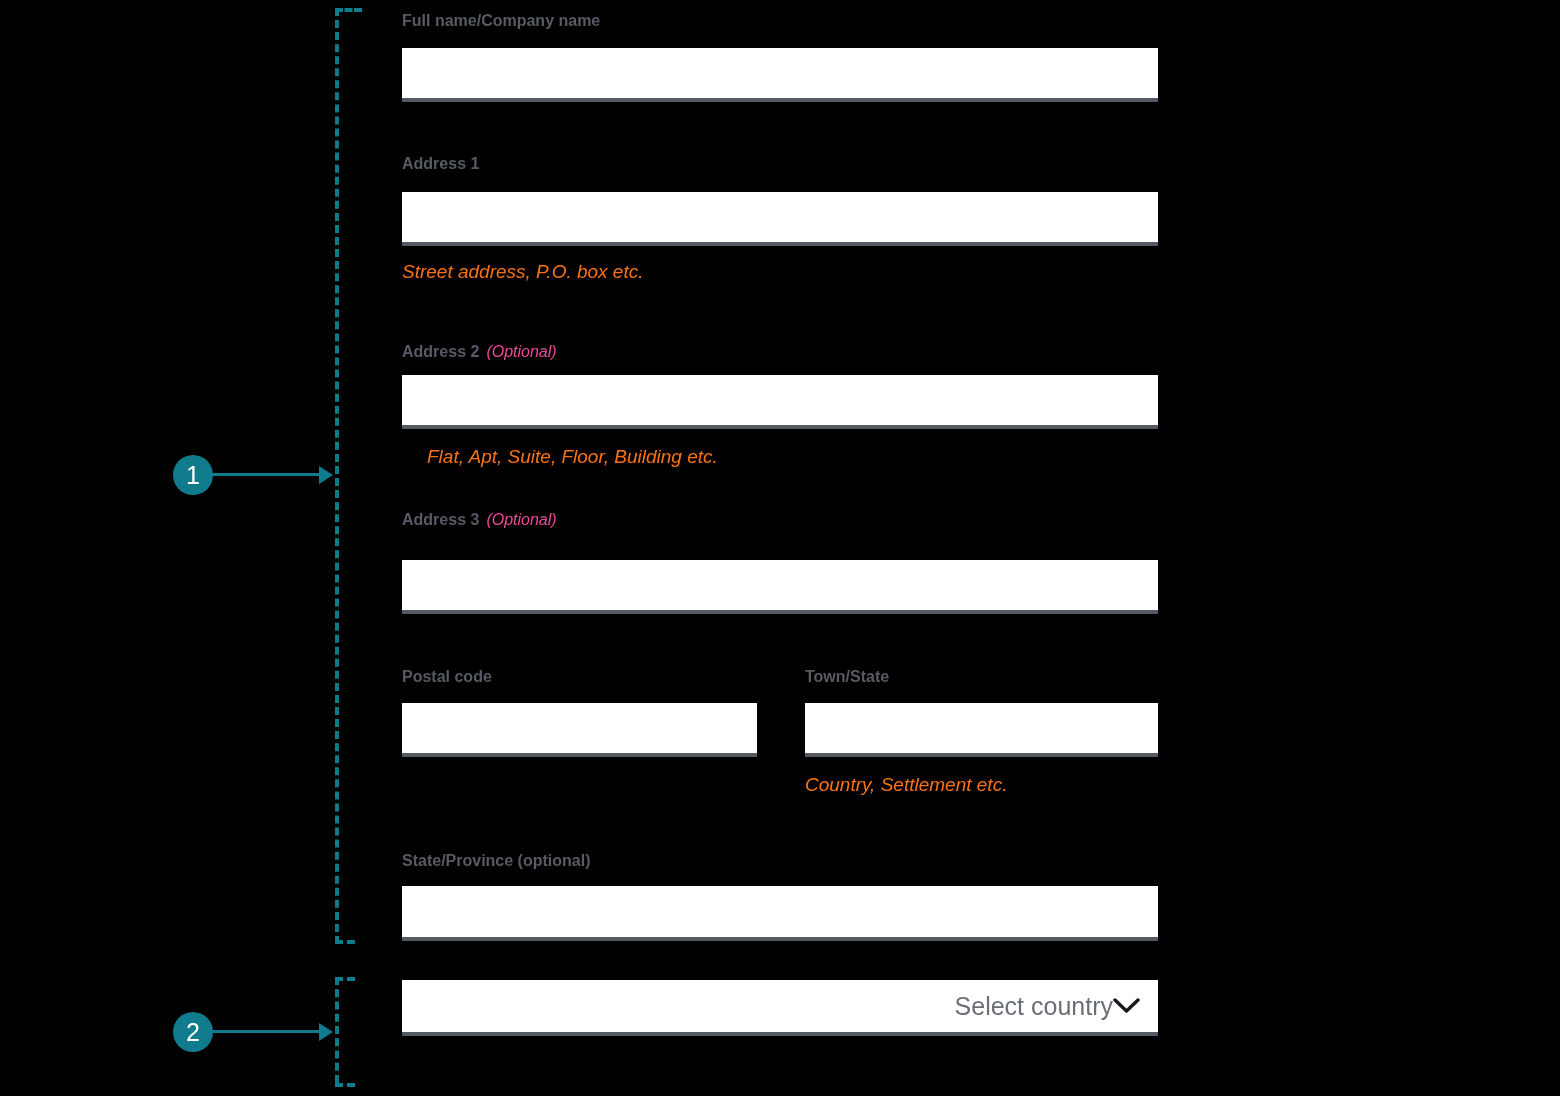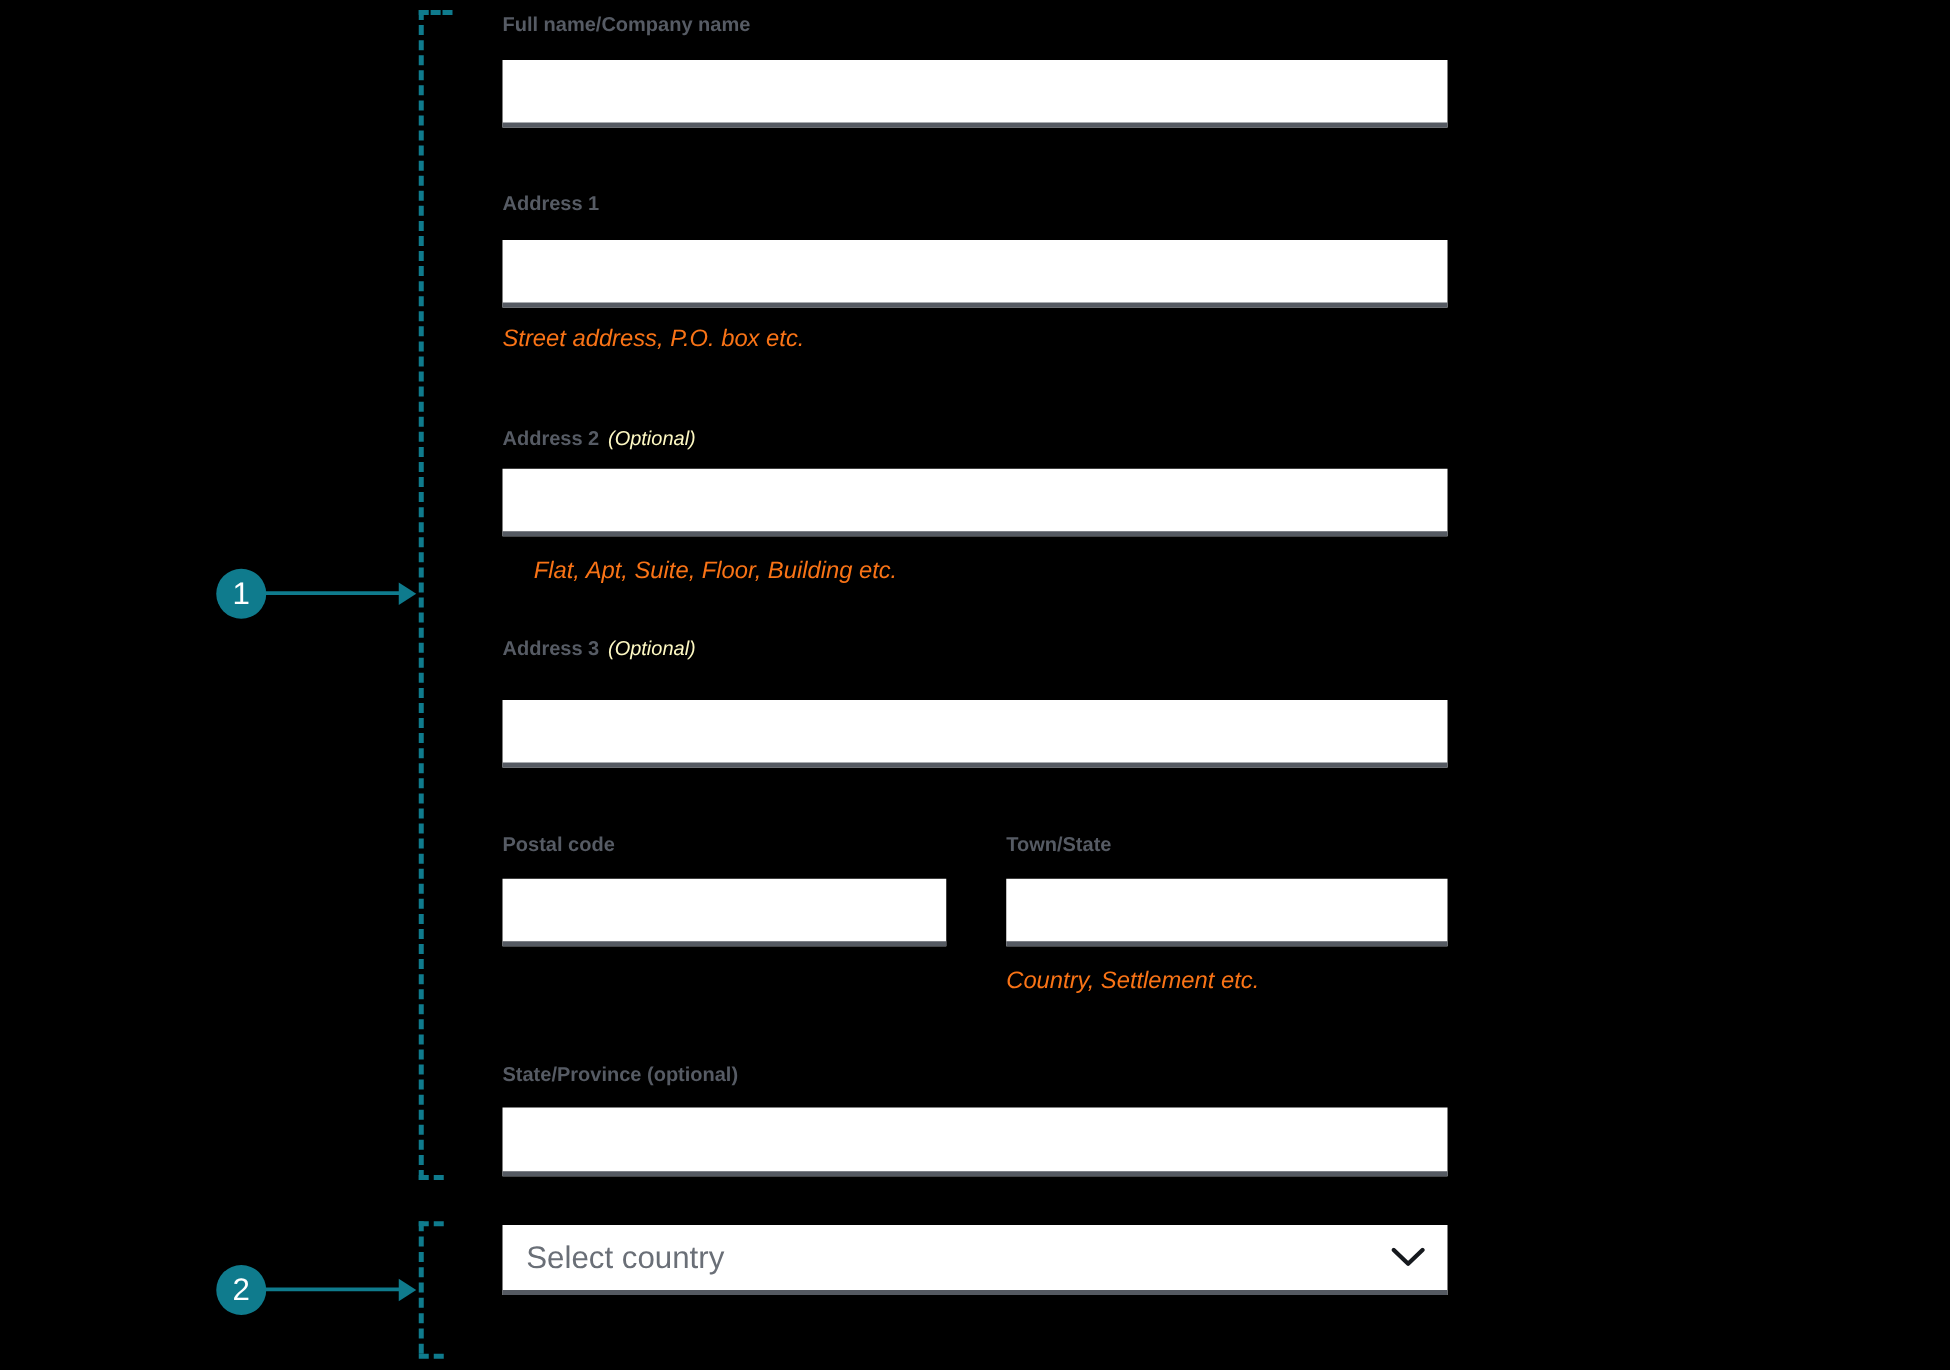--- a/index.html
+++ b/index.html
@@ -17,21 +17,21 @@
   .field-label {
     color: #565b64;
     font-size: 16px;
     font-weight: 700;
     line-height: 22px;
     white-space: nowrap;
   }
   .field-label .optional-suffix {
     font-weight: 400;
     font-style: italic;
-    color: #fef9c3;
+    color: #ec4899;
     margin-left: 7px;
   }
   .field-hint {
     color: #f97316;
     font-size: 19px;
     font-style: italic;
     line-height: 22px;
     white-space: nowrap;
   }
 
@@ -156,21 +156,21 @@
     <input type="text" class="abs text-input half-r" style="left: 805px; top: 703px;" value="">
     <div class="abs field-hint" style="left:805px; top:774px;">Country, Settlement etc.</div>
 
     <div class="abs field-label" style="left:402px; top:850px;">State/Province (optional)</div>
     <input type="text" class="abs text-input" style="left: 402px; top: 886px; height: 55px;" value="">
   </div>
 
   <div>
     <div class="abs field-label" style="left:402px; top:997px;">Country</div>
 
-    <div class="abs select-box" style="left:402px; top:980px;">
+    <div class="abs select-box" style="left:402px; top:980px;justify-content:flex-end;">
       <span class="select-text">Select country</span>
       <span style="display:flex; align-items:center;">
         <svg width="27" height="16" viewBox="0 0 27 16" aria-hidden="true">
           <polyline points="2,2 13.5,13 25,2" fill="none" stroke="#16191e" stroke-width="3.4" stroke-linecap="round" stroke-linejoin="round"></polyline>
         </svg>
       </span>
     </div>
   </div>
 
 </div>

